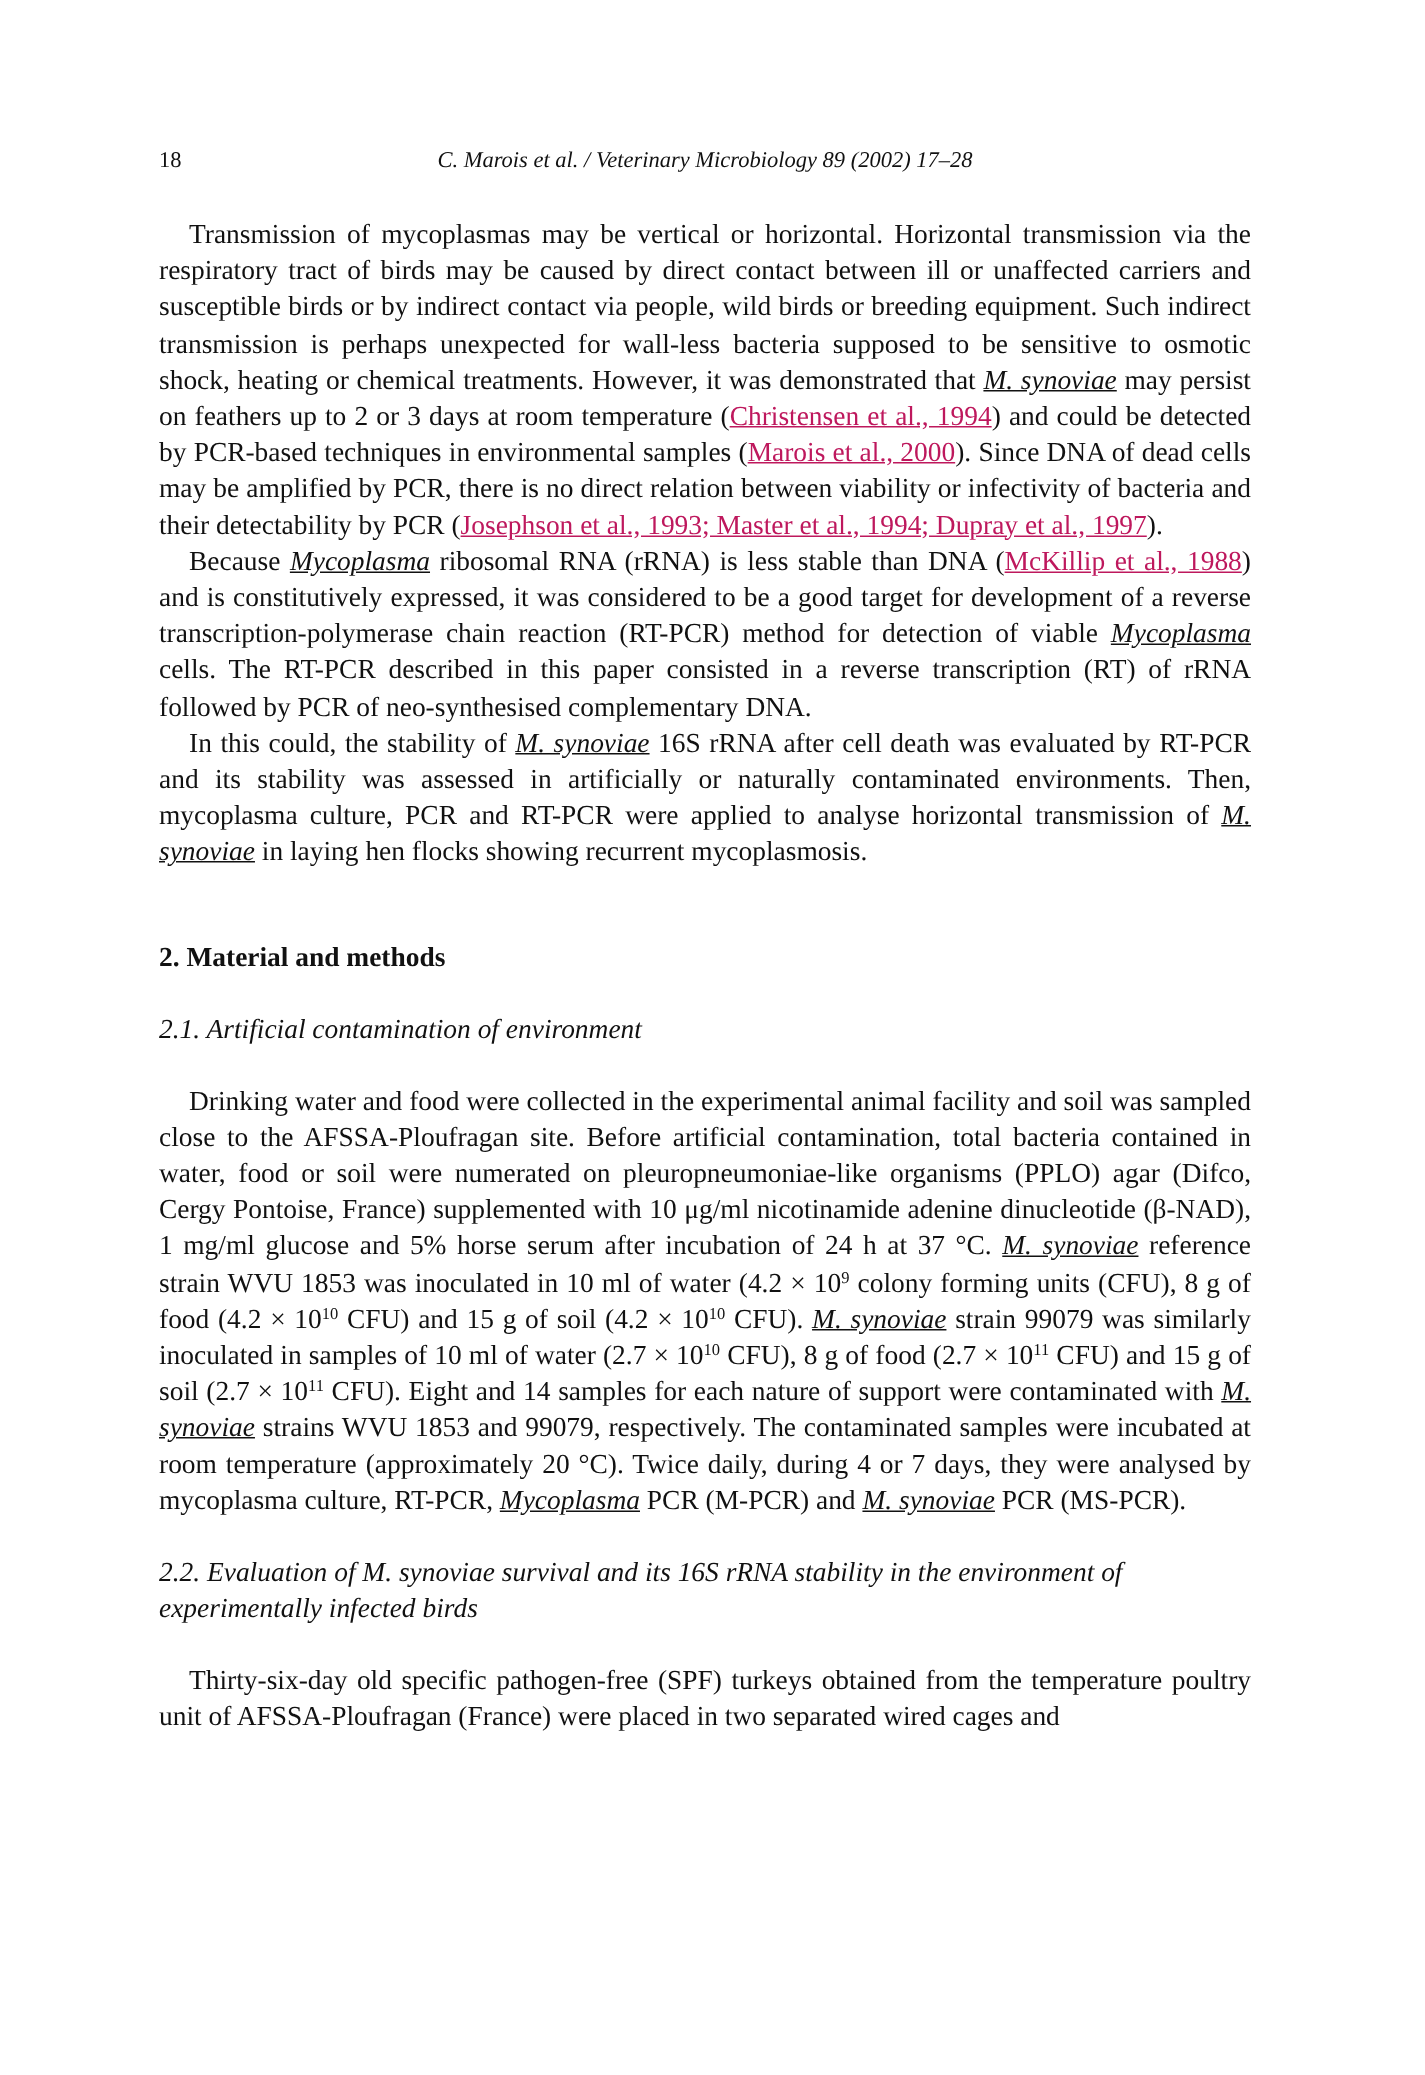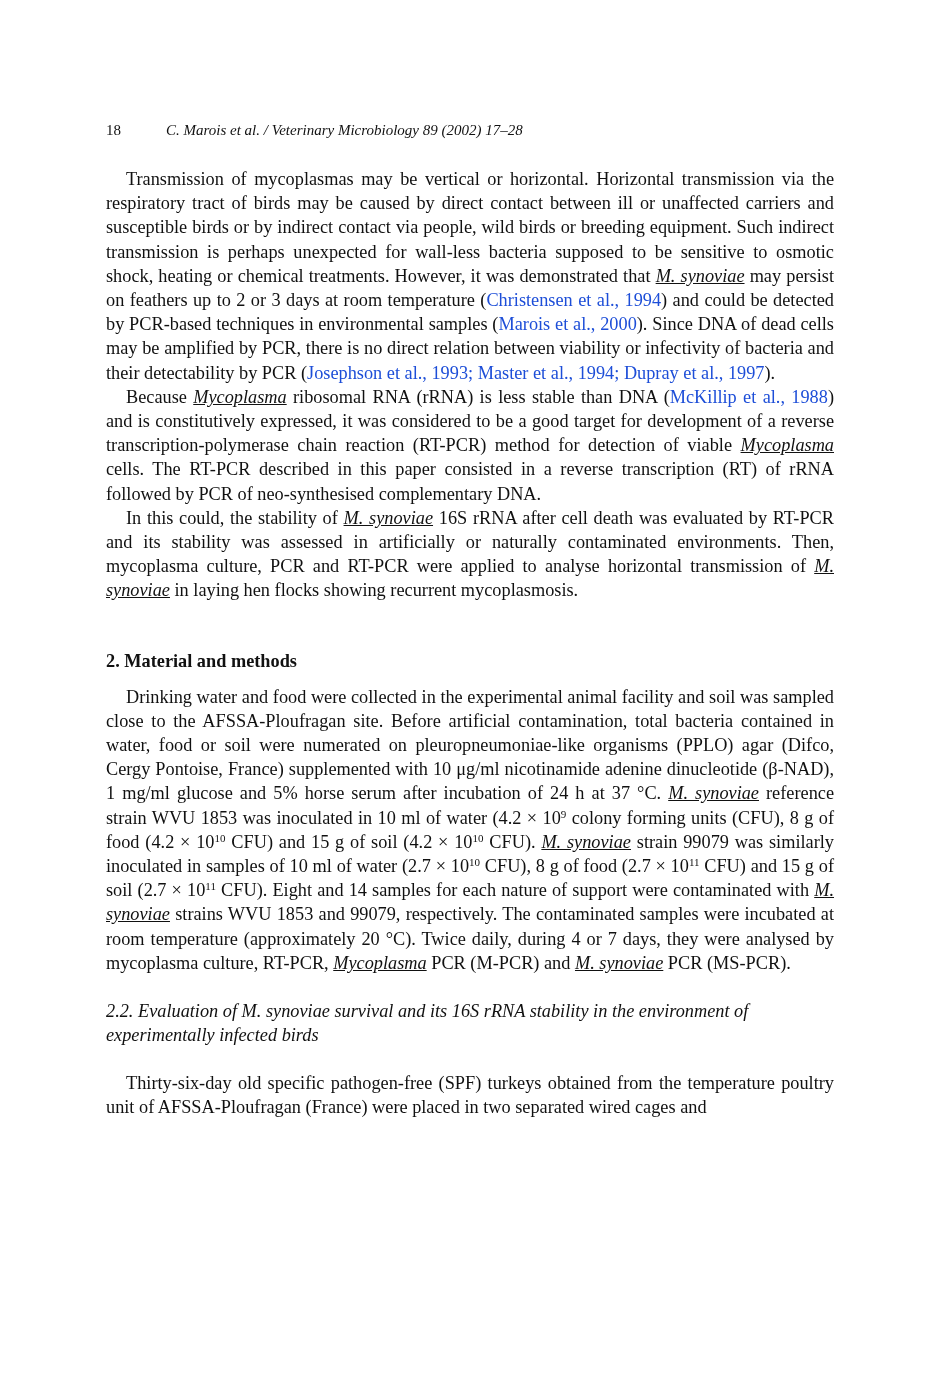--- a/index.html
+++ b/index.html
@@ -1,22 +1,22 @@
 <!DOCTYPE html>
 <html><head>
 <meta charset="utf-8">
 <style>
   html, body { margin: 0; padding: 0; background: #ffffff; }
   body { width: 950px; height: 1383px; position: relative; font-family: "Liberation Serif", serif; color: #111; }
-  .page { position: absolute; left: 106px; top: 119px; width: 728px; }
+  .page { position: absolute; left: 106px; top: 96px; width: 728px; }
   .header { display: flex; font-size: 15px; line-height: 22px; margin-bottom: 26px; }
   .header .pno { width: 60px; }
-  .header .run { flex: 1; font-style: italic; padding-right: 60px; }
+  .header .run { flex: 1; text-align: center; font-style: italic; padding-right: 60px; }
   p { margin: 0; font-size: 18.3px; line-height: 24.2px; text-align: justify; text-indent: 20px; }
-  .cite { color: #1d4ed8; }
+  .cite { color: #be185d; text-decoration: underline; }
   i { font-style: italic; text-decoration: underline; }
   h2 { font-size: 18.3px; font-weight: bold; margin: 46px 0 12px 0; line-height: 24px; }
   h3 { font-size: 18.3px; font-weight: normal; font-style: italic; margin: 24px 0 24px 0; line-height: 24px; }
   sup { font-size: 11px; line-height: 0; vertical-align: 6px; }
 </style>
 </head>
 <body>
 
 <div class="page">
   <div class="header">
@@ -24,19 +24,20 @@
     <span class="run">C. Marois et al. / Veterinary Microbiology 89 (2002) 17–28</span>
   </div>
 
   <p><span>Transmission of mycoplasmas may be vertical or horizontal. Horizontal transmission via the respiratory tract of birds may be caused by direct contact between ill or unaffected carriers and susceptible birds or by indirect contact via people, wild birds or breeding equipment. Such indirect transmission is perhaps unexpected for wall-less bacteria supposed to be sensitive to osmotic shock, heating or chemical treatments. However, it was demonstrated that </span><i>M. synoviae</i><span> may persist on feathers up to 2 or 3 days at room temperature (</span><span class="cite">Christensen et al., 1994</span><span>) and could be detected by PCR-based techniques in environmental samples (</span><span class="cite">Marois et al., 2000</span><span>). Since DNA of dead cells may be amplified by PCR, there is no direct relation between viability or infectivity of bacteria and their detectability by PCR (</span><span class="cite">Josephson et al., 1993; Master et al., 1994; Dupray et al., 1997</span><span>).</span></p>
 
   <p><span>Because </span><i>Mycoplasma</i><span> ribosomal RNA (rRNA) is less stable than DNA (</span><span class="cite">McKillip et al., 1988</span><span>) and is constitutively expressed, it was considered to be a good target for development of a reverse transcription-polymerase chain reaction (RT-PCR) method for detection of viable </span><i>Mycoplasma</i><span> cells. The RT-PCR described in this paper consisted in a reverse transcription (RT) of rRNA followed by PCR of neo-synthesised complementary DNA.</span></p>
 
   <p><span>In this could, the stability of </span><i>M. synoviae</i><span> 16S rRNA after cell death was evaluated by RT-PCR and its stability was assessed in artificially or naturally contaminated environments. Then, mycoplasma culture, PCR and RT-PCR were applied to analyse horizontal transmission of </span><i>M. synoviae</i><span> in laying hen flocks showing recurrent mycoplasmosis.</span></p>
 
   <h2>2.  Material and methods</h2>
+  <h3>2.1.  Artificial contamination of environment</h3>
 
   <p><span>Drinking water and food were collected in the experimental animal facility and soil was sampled close to the AFSSA-Ploufragan site. Before artificial contamination, total bacteria contained in water, food or soil were numerated on pleuropneumoniae-like organisms (PPLO) agar (Difco, Cergy Pontoise, France) supplemented with 10 μg/ml nicotinamide adenine dinucleotide (β-NAD), 1 mg/ml glucose and 5% horse serum after incubation of 24 h at 37 °C. </span><i>M. synoviae</i><span> reference strain WVU 1853 was inoculated in 10 ml of water (4.2 × 10</span><sup>9</sup><span> colony forming units (CFU), 8 g of food (4.2 × 10</span><sup>10</sup><span> CFU) and 15 g of soil (4.2 × 10</span><sup>10</sup><span> CFU). </span><i>M. synoviae</i><span> strain 99079 was similarly inoculated in samples of 10 ml of water (2.7 × 10</span><sup>10</sup><span> CFU), 8 g of food (2.7 × 10</span><sup>11</sup><span> CFU) and 15 g of soil (2.7 × 10</span><sup>11</sup><span> CFU). Eight and 14 samples for each nature of support were contaminated with </span><i>M. synoviae</i><span> strains WVU 1853 and 99079, respectively. The contaminated samples were incubated at room temperature (approximately 20 °C). Twice daily, during 4 or 7 days, they were analysed by mycoplasma culture, RT-PCR, </span><i>Mycoplasma</i><span> PCR (M-PCR) and </span><i>M. synoviae</i><span> PCR (MS-PCR).</span></p>
 
   <h3>2.2.  Evaluation of M. synoviae survival and its 16S rRNA stability in the environment of experimentally infected birds</h3>
 
   <p>Thirty-six-day old specific pathogen-free (SPF) turkeys obtained from the temperature poultry unit of AFSSA-Ploufragan (France) were placed in two separated wired cages and</p>
 </div>
 
 </body></html>

